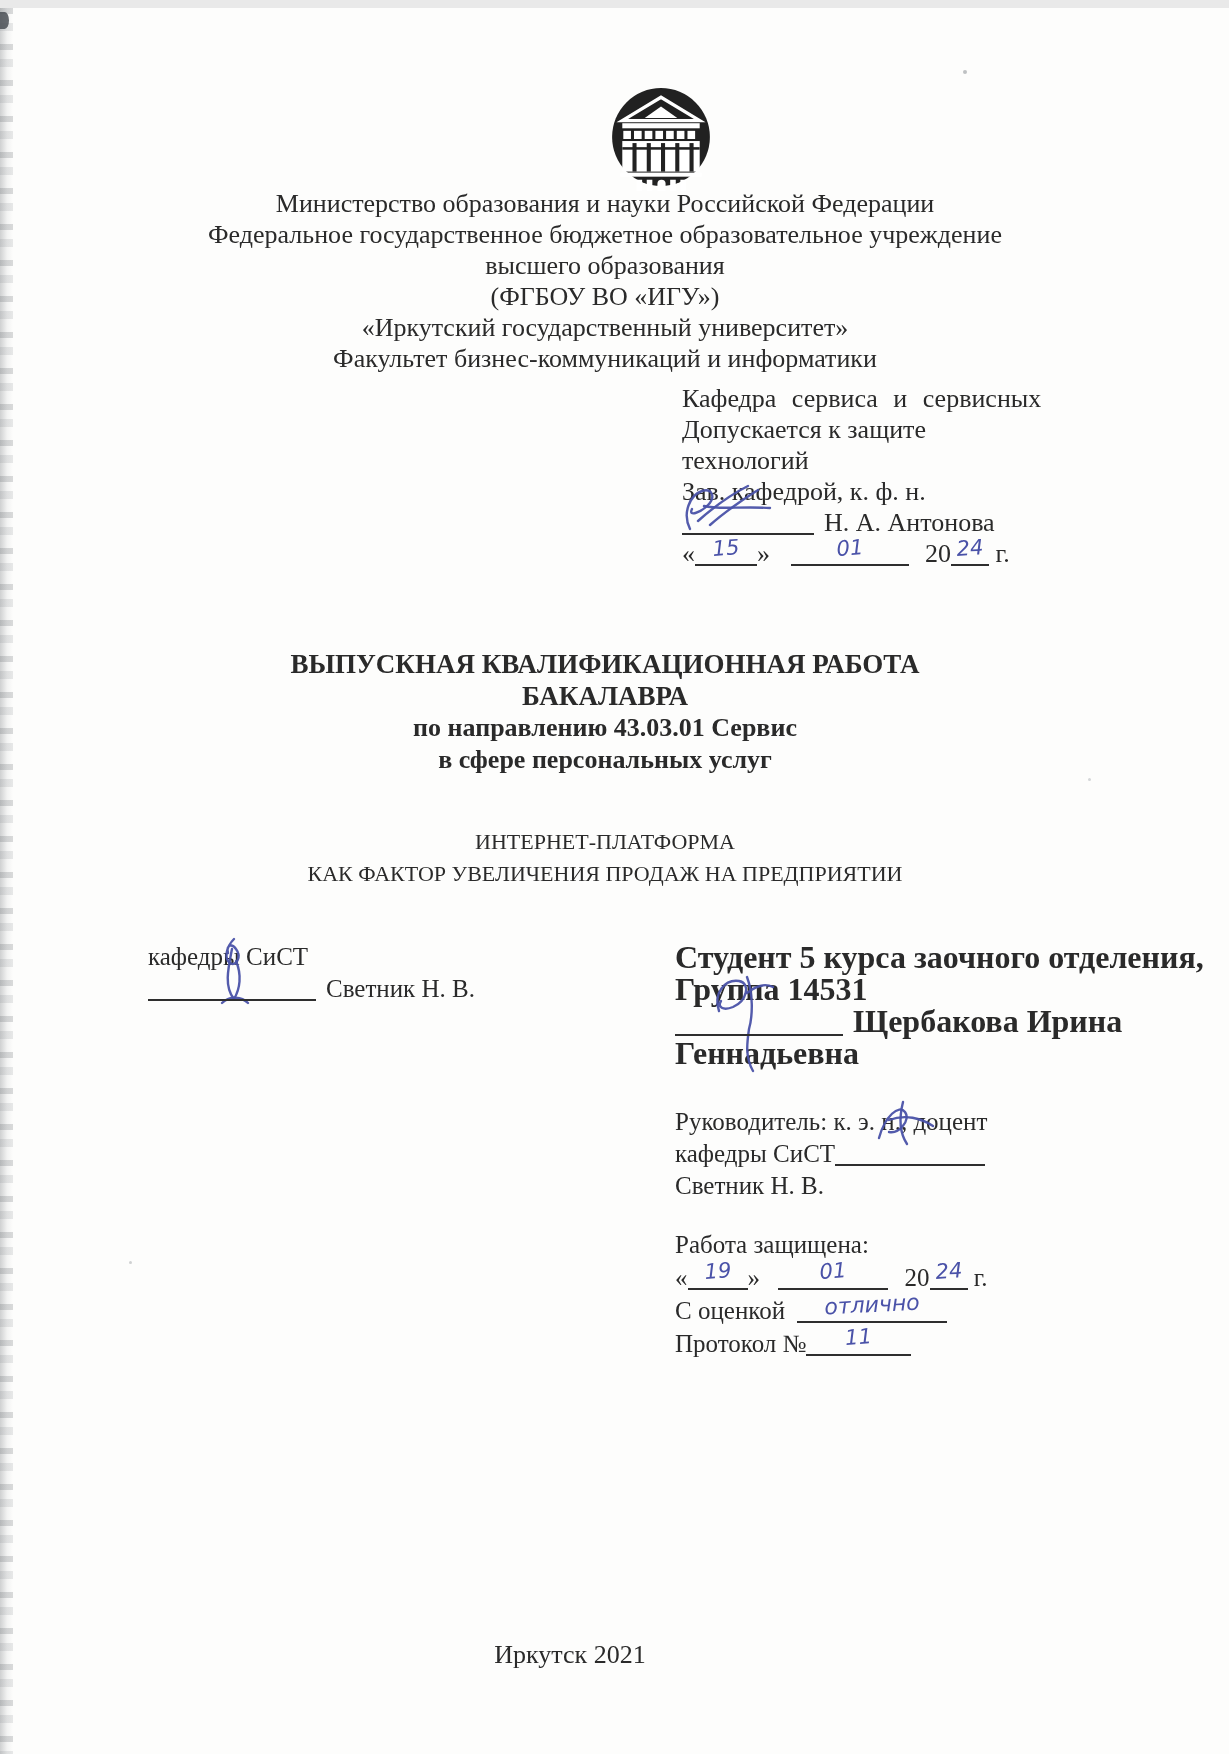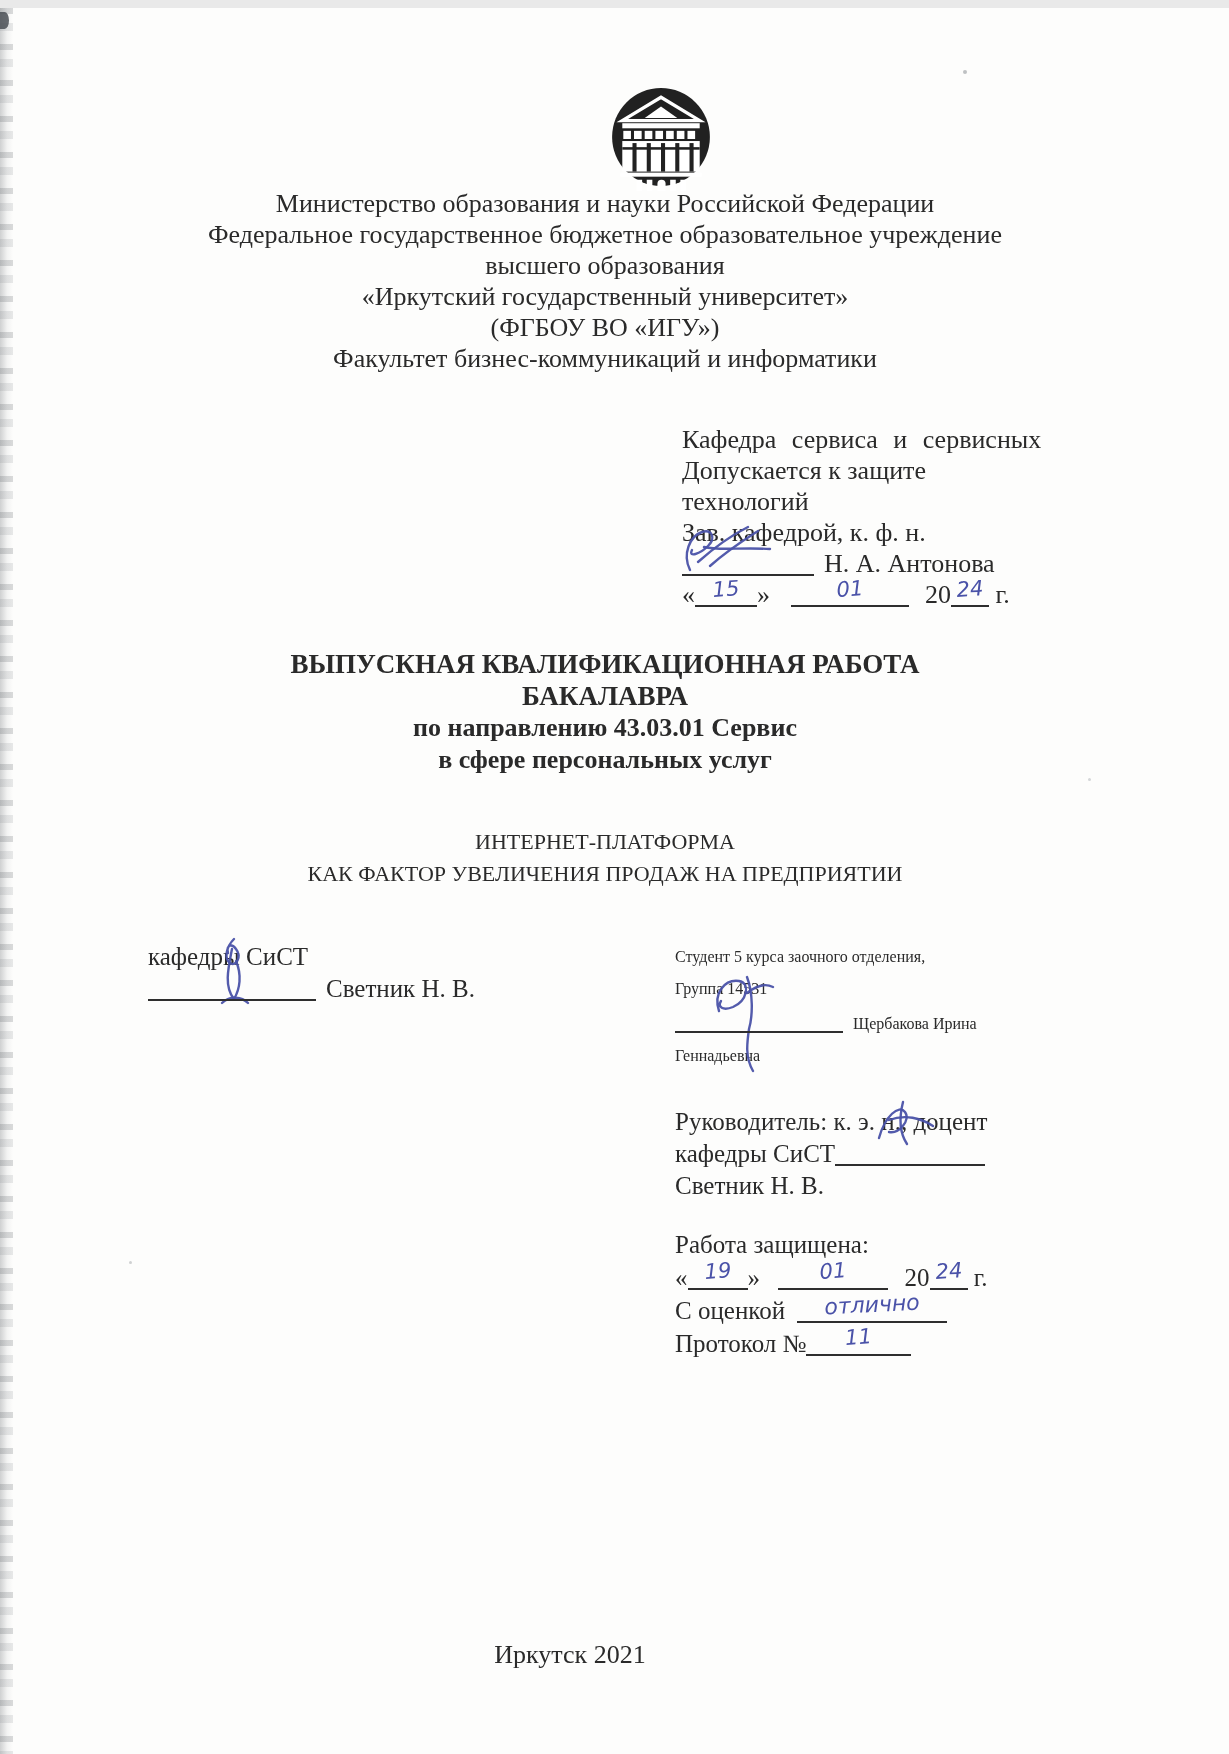--- a/index.html
+++ b/index.html
@@ -23,35 +23,35 @@
   .speck.s1{left:963px;top:62px;width:4px;height:4px;opacity:.55;}
   .speck.s2{left:129px;top:1253px;width:3px;height:3px;opacity:.4;}
   .speck.s3{left:1088px;top:770px;width:3px;height:3px;opacity:.35;}
 
   .logo{position:absolute;left:610px;top:76px;width:102px;height:110px;}
 
   .header{position:absolute;left:20px;top:180px;width:1170px;text-align:center;
     font-size:26px;line-height:31px;}
   .header .ln{white-space:nowrap;}
 
-  .approval{position:absolute;left:682px;top:416px;width:400px;font-size:26px;line-height:31px;}
+  .approval{position:absolute;left:682px;top:375px;width:400px;font-size:26px;line-height:31px;}
   .approval .ln{white-space:nowrap;}
   .js1{word-spacing:9px;}
 
   .worktype{position:absolute;left:20px;top:640px;width:1170px;text-align:center;
     font-weight:bold;font-size:26px;line-height:32px;}
   .worktype .ln{white-space:nowrap;}
   .worktype .big{font-size:27px;}
 
   .thesis{position:absolute;left:20px;top:818px;width:1170px;text-align:center;
     font-size:22px;line-height:32px;}
   .thesis .ln{white-space:nowrap;}
 
   .normctl{position:absolute;left:148px;top:933px;width:500px;font-size:25px;line-height:32px;}
-  .student{position:absolute;left:675px;top:933px;width:470px;font-size:16px;line-height:32px;}
+  .student{position:absolute;left:675px;top:933px;width:470px;font-size:32px;line-height:32px;font-weight:bold;}
   .supervisor{position:absolute;left:675px;top:1098px;width:470px;font-size:25px;line-height:32px;}
   .defense{position:absolute;left:675px;top:1220px;width:470px;font-size:25px;line-height:33px;}
   .normctl .ln,.student .ln,.supervisor .ln,.defense .ln{white-space:nowrap;}
 
   .footer{position:absolute;left:0px;top:1632px;width:1140px;text-align:center;font-size:26px;}
 
   
   .uline{display:inline-block;position:relative;border-bottom:2px solid #2e2e2e;
     height:26px;vertical-align:-4px;overflow:visible;}
   .w62{width:62px;} .w118{width:118px;} .w38{width:38px;} .w132{width:132px;}
@@ -109,22 +109,22 @@
       <path d="M46.5,105 v-7 a4,4 0 0 1 8,0 v7 z"></path>
       <rect x="59" y="94" width="5.5" height="11"></rect>
         <rect x="69" y="94" width="5.5" height="11"></rect>
     </g>
   </svg>
 
   <div class="header">
     <div class="ln">Министерство образования и науки Российской Федерации</div>
     <div class="ln">Федеральное государственное бюджетное образовательное учреждение</div>
     <div class="ln">высшего образования</div>
+    <div class="ln">(ФГБОУ ВО «ИГУ»)</div>
     <div class="ln">«Иркутский государственный университет»</div>
-    <div class="ln">(ФГБОУ ВО «ИГУ»)</div>
     <div class="ln">Факультет бизнес-коммуникаций и информатики</div>
   </div>
 
   <div class="approval">
     <div class="ln js1">Кафедра сервиса и сервисных</div>
     <div class="ln">Допускается к защите</div>
     <div class="ln">технологий</div>
     <div class="ln">Зав. кафедрой, к. ф. н.</div>
     <div class="ln sigrow">
       <svg class="sig" style="left:-6px;top:-28px;" width="126" height="62" viewBox="0 0 126 62">

